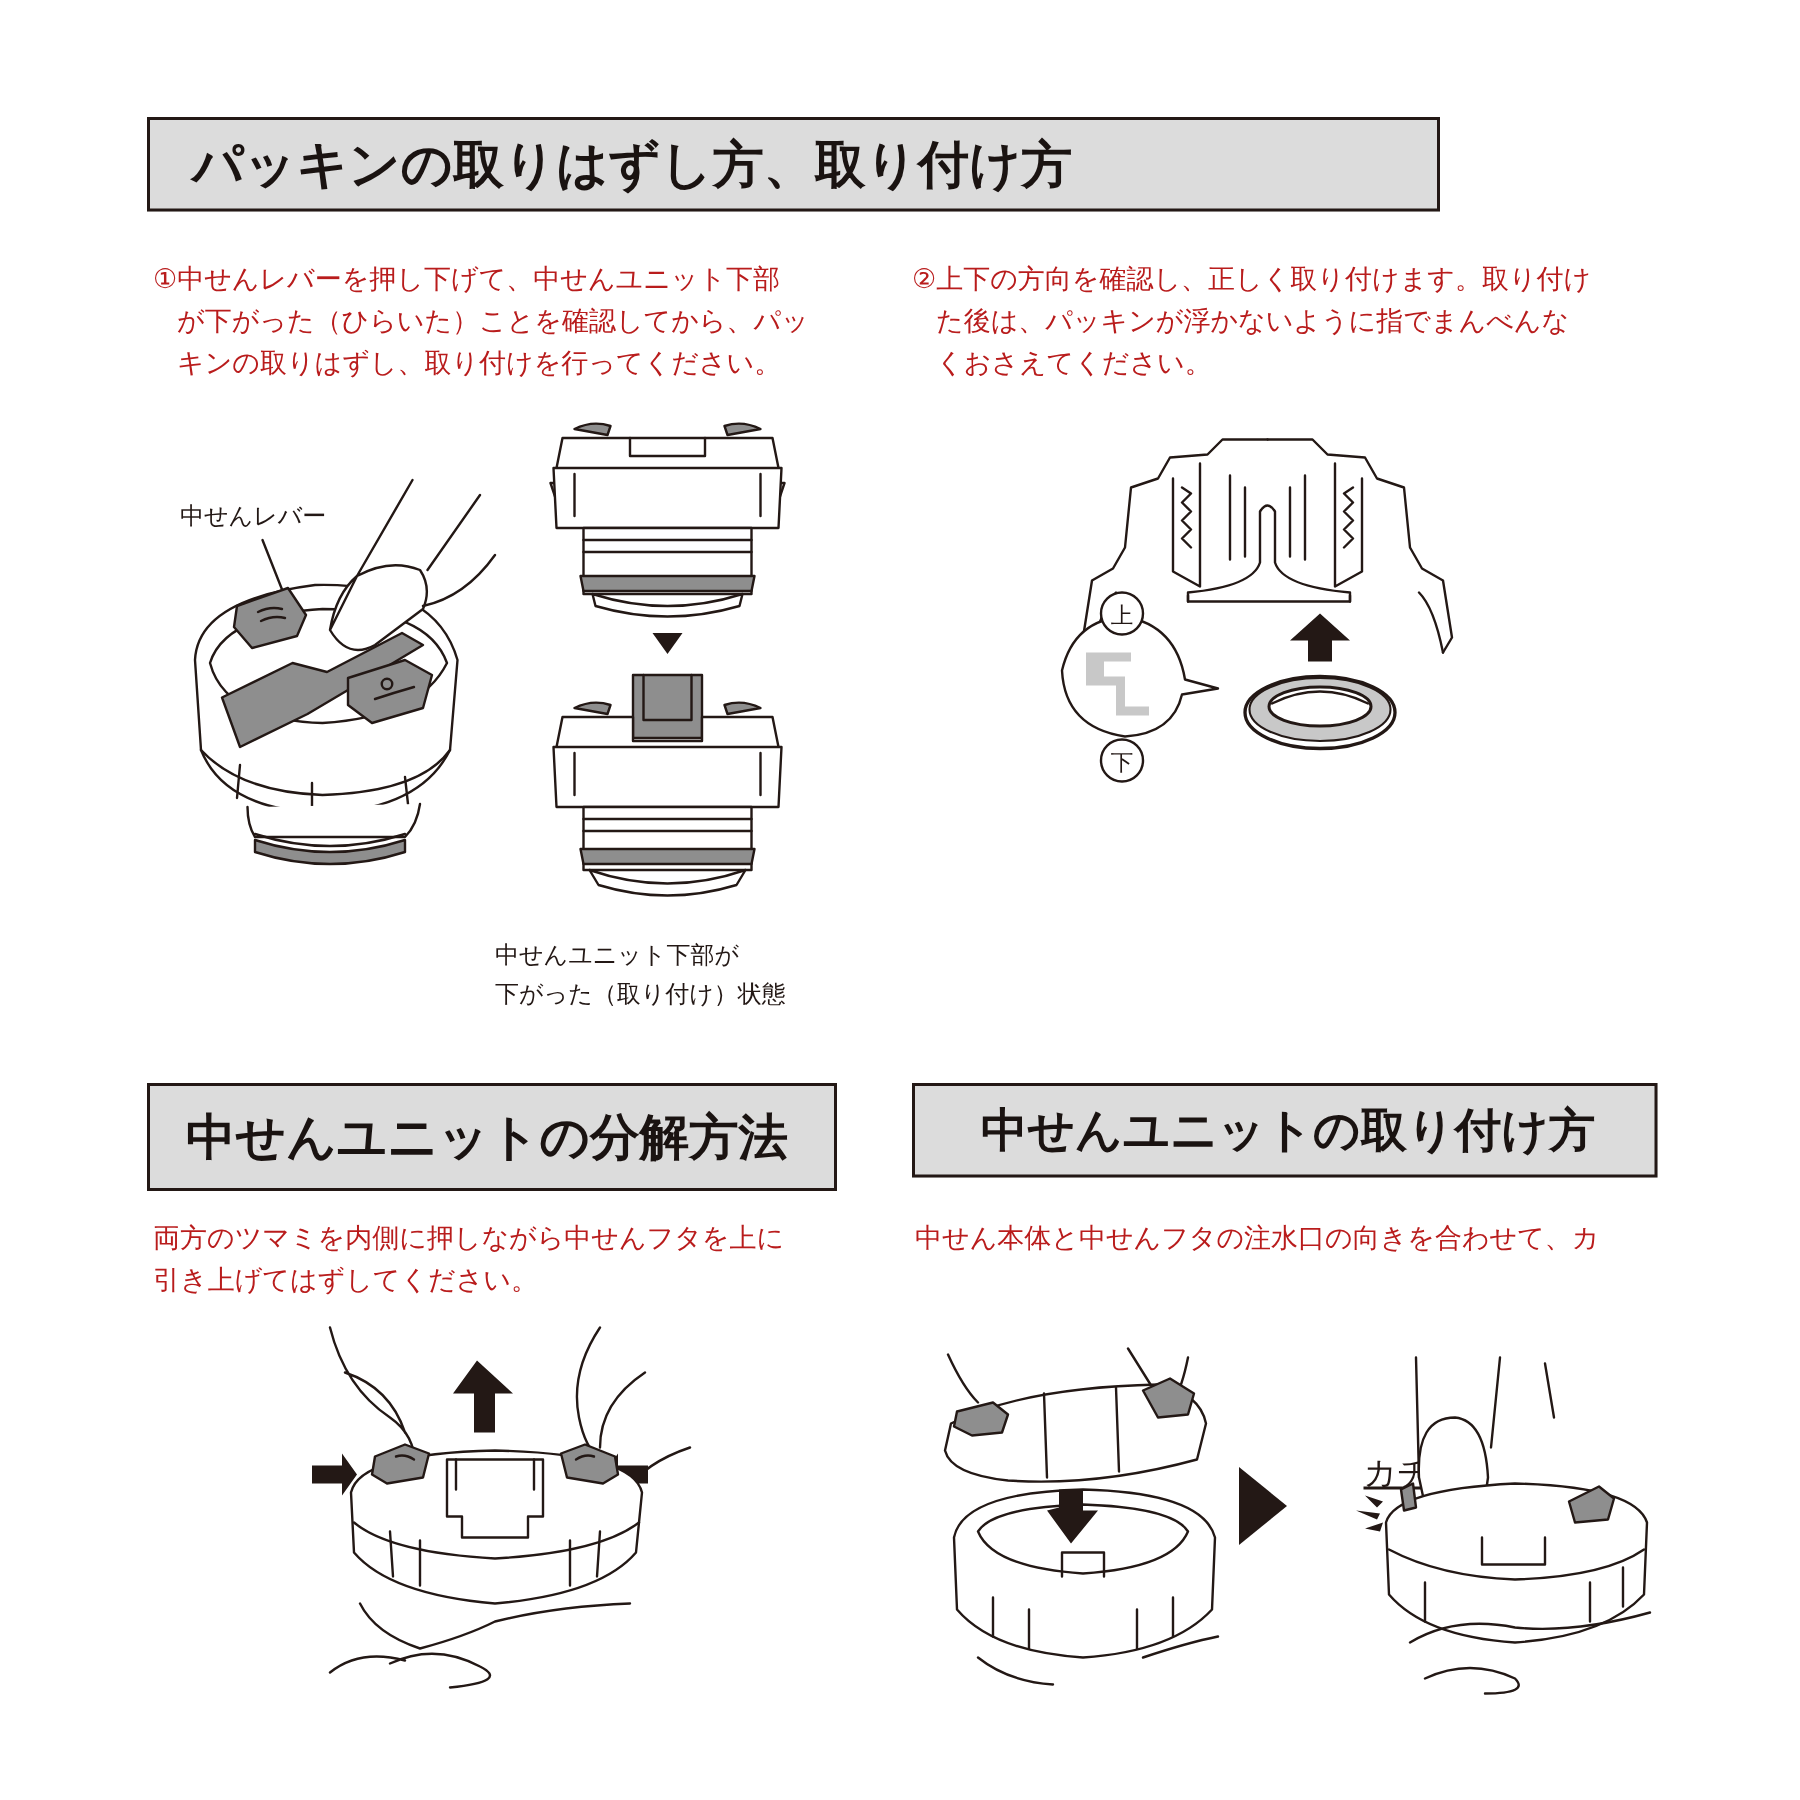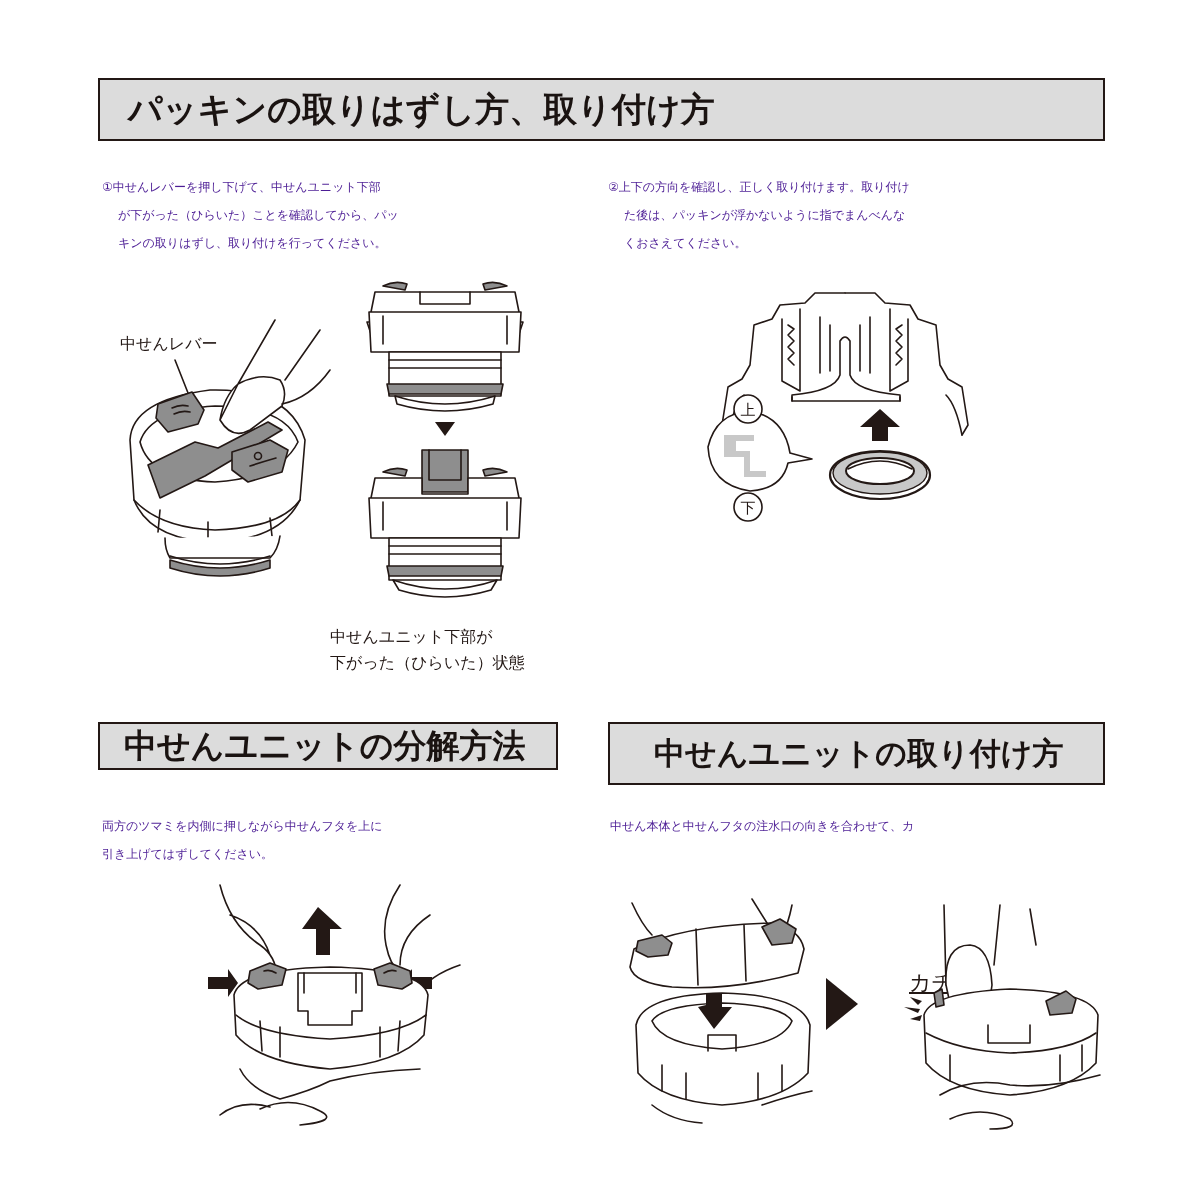--- a/index.html
+++ b/index.html
@@ -9,25 +9,25 @@
   .hdr {
     position: absolute;
     background: #dcdcdc;
     border: 2px solid #231815;
     display: flex; align-items: center;
     font-weight: bold;
     color: #1a1311;
     letter-spacing: 0px;
   }
   .hdr span { white-space: nowrap; }
-  #hdr1 { left: 98px; top: 78px; width: 1007px; height: 63px; padding-left: 28px; font-size: 34px; }
-  #hdr2 { left: 98px; top: 722px; width: 460px; height: 48px; padding-left: 24px; font-size: 33px; }
+  #hdr1 { left: 98px; top: 78px; width: 862px; height: 63px; padding-left: 28px; font-size: 34px; }
+  #hdr2 { left: 98px; top: 722px; width: 460px; height: 72px; padding-left: 24px; font-size: 33px; }
   #hdr3 { left: 608px; top: 722px; width: 497px; height: 63px; padding-left: 44px; font-size: 31px; }
 
-  .para { position: absolute; font-size: 12px; line-height: 28px; color: #4c1d95; white-space: nowrap; }
+  .para { position: absolute; font-size: 18px; line-height: 28px; color: #b91c1c; white-space: nowrap; }
   .para .ln { display: block; }
   .para .indent { padding-left: 16px; }
 
   #step1 { left: 102px; top: 173px; }
   #step2 { left: 608px; top: 173px; }
   #desc3 { left: 102px; top: 812px; }
   #desc4 { left: 610px; top: 812px; }
 
   .label { position: absolute; font-size: 16px; line-height: 26px; color: #231815; white-space: nowrap; text-align: left; }
   #lever-label { left: 120px; top: 331px; text-align: left; }
@@ -117,21 +117,21 @@
     <path class="ln-n" d="M28 230 L28 258 M152 230 L152 258"></path>
     <rect class="ln-k" x="34" y="266" width="112" height="42"></rect>
     <path class="ln-n" d="M34 274 L146 274 M34 282 L146 282"></path>
     <path class="ln-g" d="M32 294 L148 294 L146 304 L34 304 Z"></path>
     <path class="ln-k" d="M38 308 Q90 326 142 308 L136 318 Q90 332 44 318 Z"></path>
   </g>
 </svg>
 
 <div class="label" id="lowered-label">
   <span style="display:block">中せんユニット下部が</span>
-  <span style="display:block">下がった（ひらいた）状態</span>
+  <span style="display:block">下がった（取り付け）状態</span>
 </div>
 
 <svg class="illus" style="left:700px; top:285px;" width="290" height="250" viewBox="0 0 290 250">
 
   <g>
     <path class="ln-k" d="M145 8 L175 8 L185 18 L210 20 L218 34 L236 40 L240 80 L248 94 L262 102 L268 140 L262 150"></path>
     <path class="ln-k" d="M145 8 L115 8 L105 18 L80 20 L72 34 L54 40 L50 80 L42 94 L28 102 L22 140 L28 150"></path>
     <path class="ln-n" d="M28 150 Q34 120 44 110 M262 150 Q256 120 246 110"></path>
     <path class="ln-n" d="M82 34 L82 96 L100 106 L100 24 M208 34 L208 96 L190 106 L190 24"></path>
     <path class="ln-n" d="M88 40 L94 44 L88 50 L94 56 L88 62 L94 68 L88 74 L94 80 M202 40 L196 44 L202 50 L196 56 L202 62 L196 68 L202 74 L196 80"></path>

